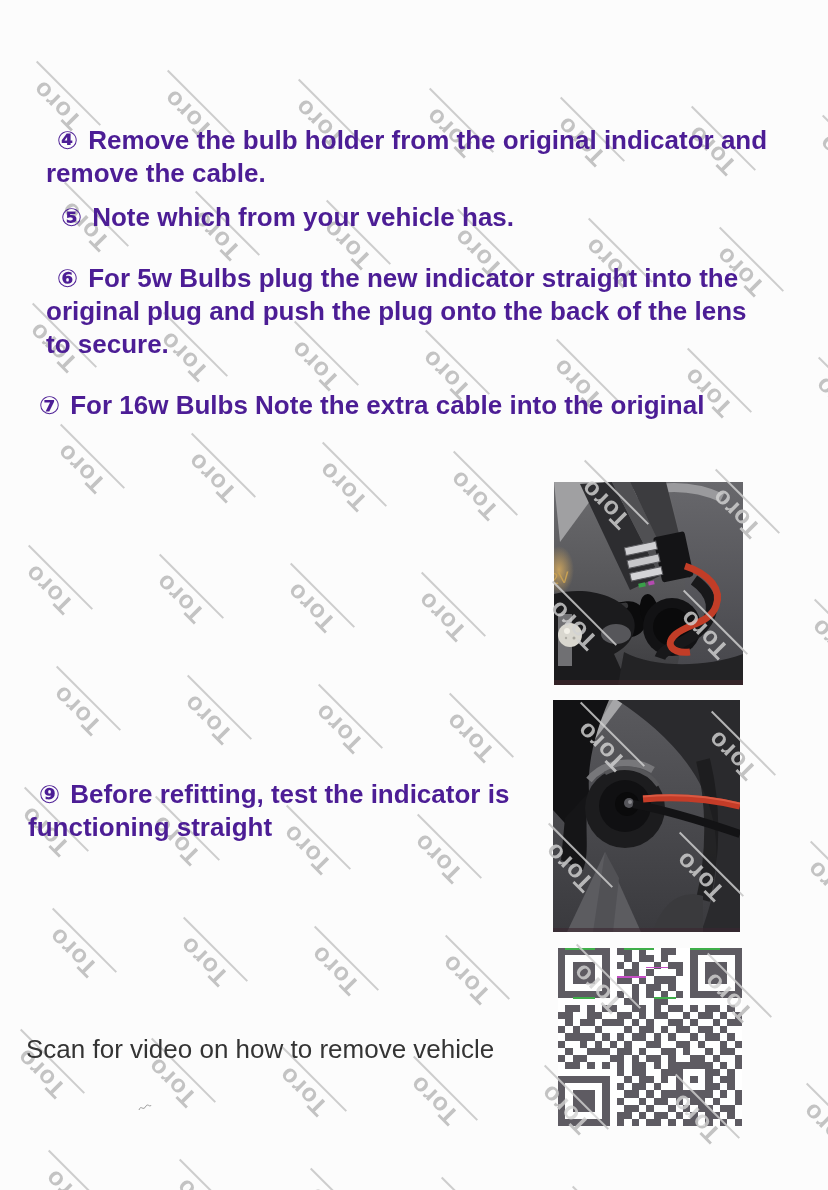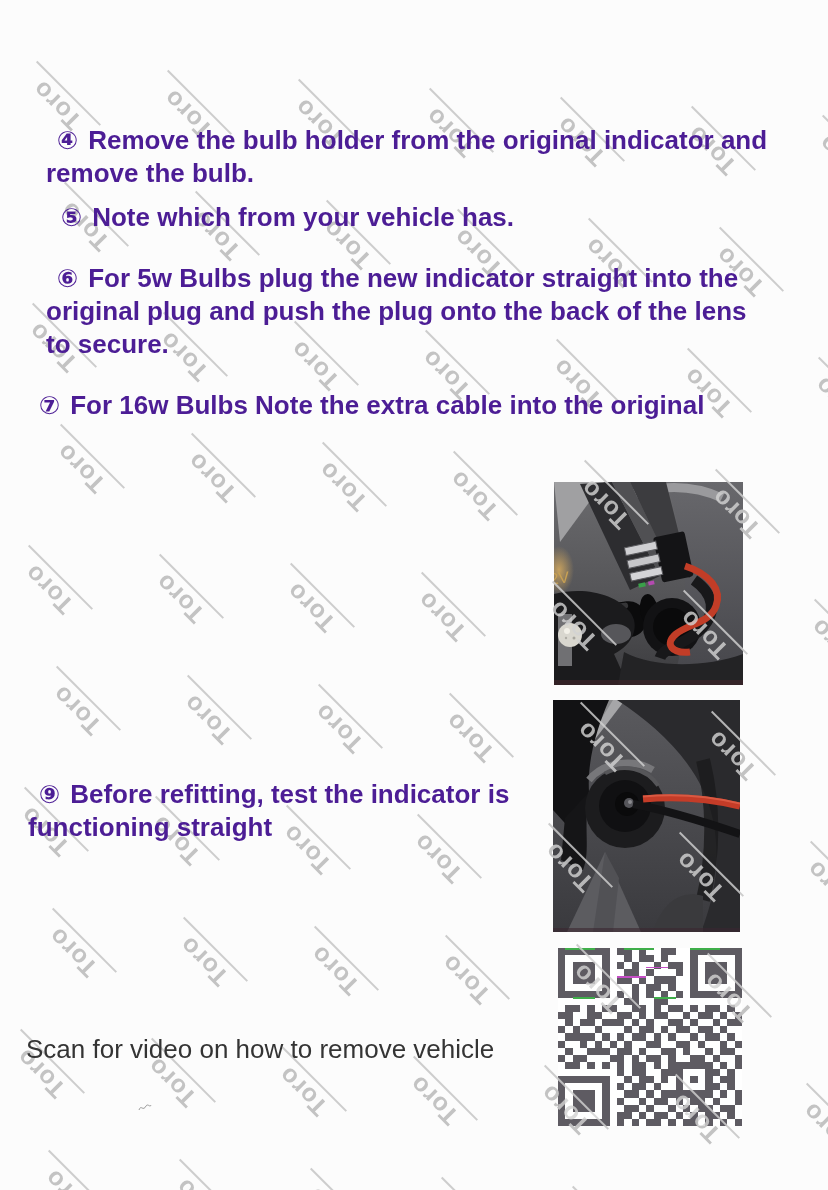--- a/index.html
+++ b/index.html
@@ -106,21 +106,21 @@
       <span class="wm" style="left: 828px; top: 1126px;">Toro</span>
       <span class="wm" style="left: 70px; top: 1193px;">Toro</span>
       <span class="wm" style="left: 201px; top: 1202px;">Toro</span>
       <span class="wm" style="left: 332px; top: 1211px;">Toro</span>
       <span class="wm" style="left: 463px; top: 1220px;">Toro</span>
       <span class="wm" style="left: 594px; top: 1229px;">Toro</span>
     </div>
 
   <div class="step" id="step-0">
       <div class="line"><span class="num">④</span><span>Remove the bulb holder from the original indicator and</span></div>
-      <div class="line">remove the bulb.</div>
+      <div class="line">remove the cable.</div>
     </div>
   <div class="step" id="step-1">
       <div class="line"><span class="num">⑤</span><span>Note which from your vehicle has.</span></div>
     </div>
   <div class="step" id="step-2">
       <div class="line"><span class="num">⑥</span><span>For 5w Bulbs plug the new indicator straight into the</span></div>
       <div class="line">original plug and push the plug onto the back of the lens</div>
       <div class="line">to secure.</div>
     </div>
   <div class="step" id="step-3">

